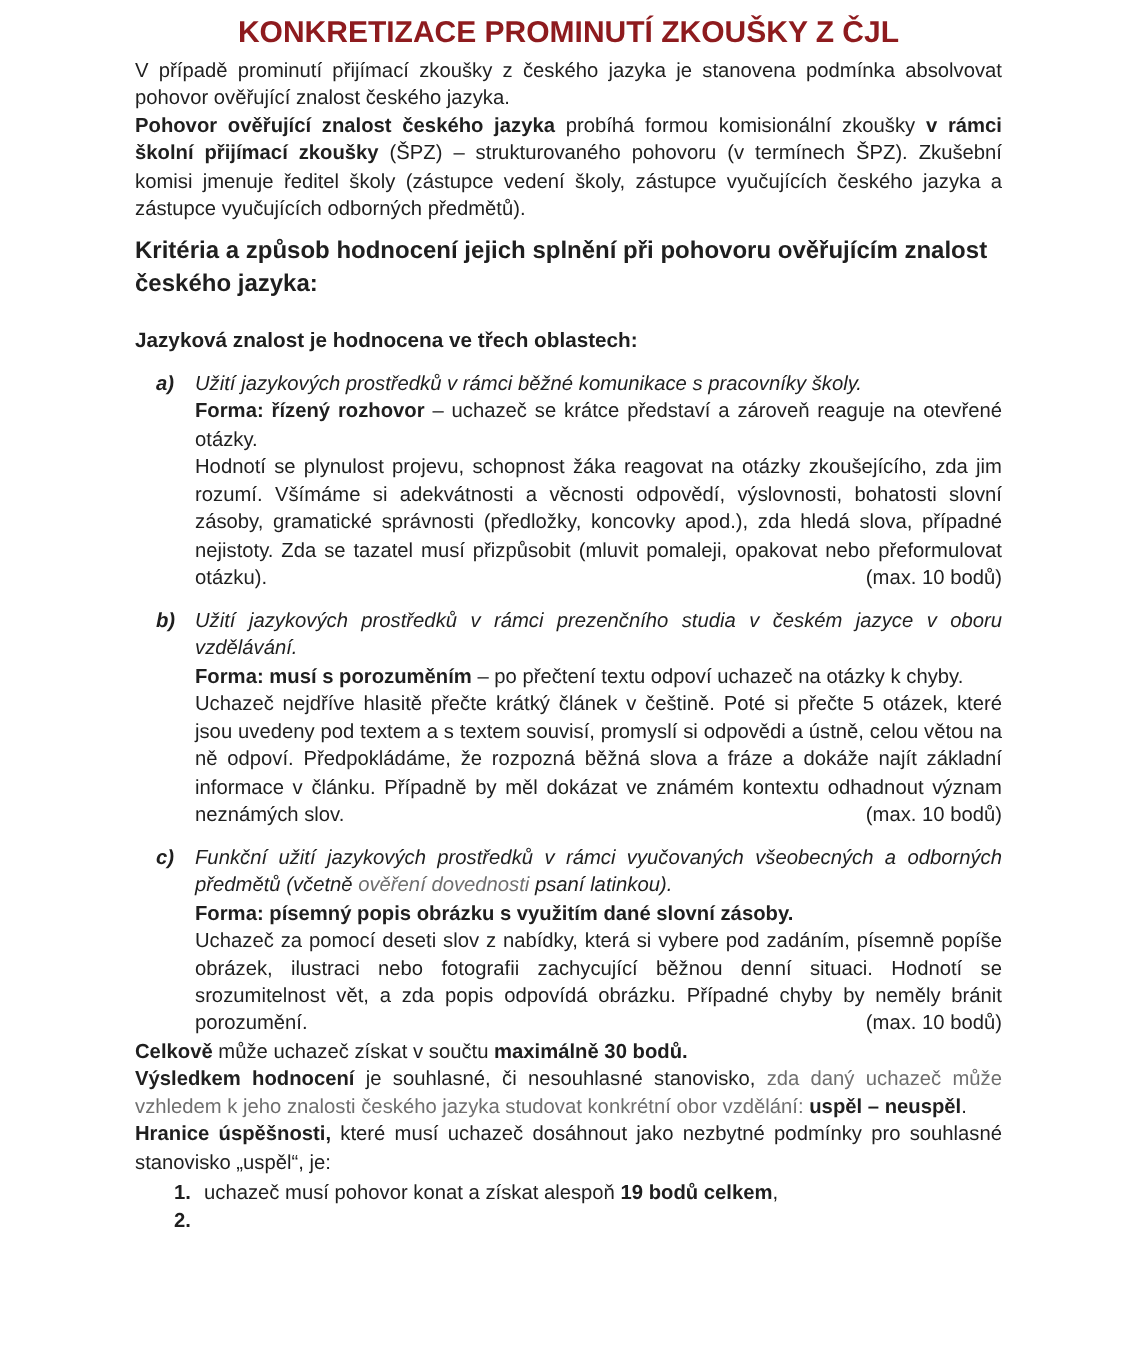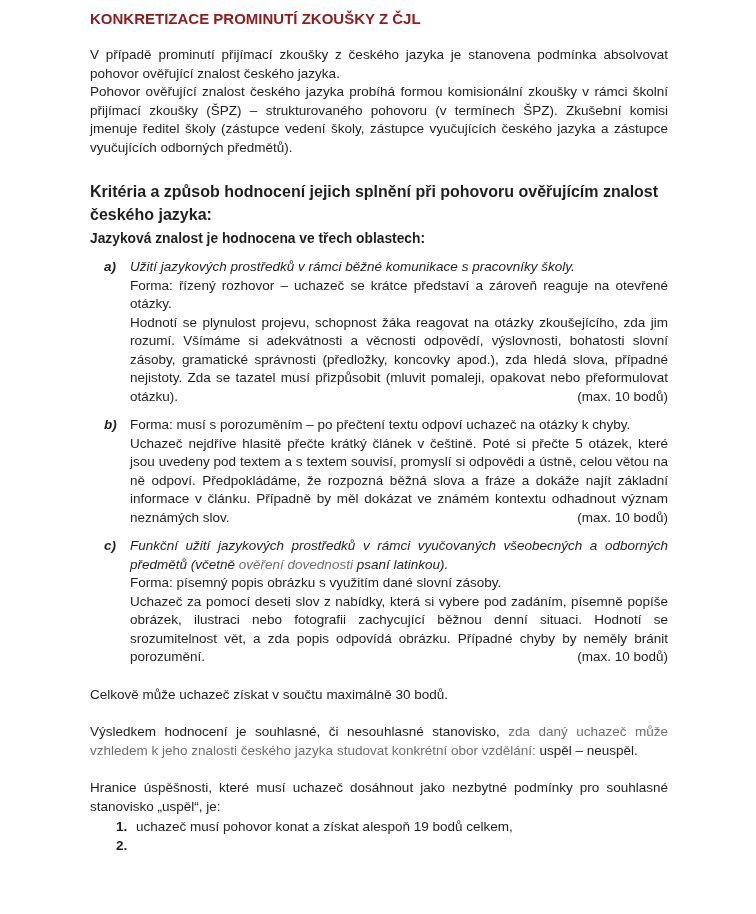--- a/index.html
+++ b/index.html
@@ -23,33 +23,34 @@
     width: 756px;
     height: 914px;
     padding: 8px 88px 0 90px;
     overflow: hidden;
     font-size: 13.5px;
     line-height: 1.37;
   }
   .doc-title {
     color: var(--accent);
     font-weight: 700;
-    font-size: 15px;
+    font-size: 20px;
     line-height: 1.48;
+    text-align: center;
   }
-  .intro { margin-top: 16px; }
+  .intro { margin-top: 0; }
   .para { text-align: justify; }
   .section-heading {
-    margin-top: 24px;
+    margin-top: 8px;
     font-size: 16px;
     font-weight: 700;
     line-height: 1.42;
   }
   .section-subheading {
-    margin-top: 3px;
+    margin-top: 16px;
     font-weight: 700;
     font-size: 13.8px;
   }
   .item {
     position: relative;
     margin-top: 10px;
     padding-left: 40px;
   }
   .item-marker {
     position: absolute;
@@ -57,33 +58,33 @@
     top: 0;
     font-weight: 700;
     font-style: italic;
   }
   .lead { text-align: justify; }
   .max-label {
     float: right;
     font-weight: 400;
     padding-left: 18px;
   }
-  .spaced { margin-top: 19px; }
+  .spaced { }
   .numlist { margin-top: 2px; }
   .numitem {
     position: relative;
     padding-left: 46px;
   }
   .num {
     position: absolute;
     left: 26px;
     top: 0;
     font-weight: 700;
   }
-  .b { font-weight: 400; }
+  .b { font-weight: 700; }
   .i { font-style: italic; }
   .g { color: var(--muted); }
 </style>
 </head>
 <body>
 
 <div class="page">
 
   <header>
     <div class="doc-title">KONKRETIZACE PROMINUTÍ ZKOUŠKY Z ČJL</div>
@@ -99,20 +100,21 @@
 
   <div class="item">
     <span class="item-marker">a)</span>
     <p class="lead"><span class="i">Užití jazykových prostředků v rámci běžné komunikace s pracovníky školy.</span></p>
     <p class="para"><span class="b">Forma: řízený rozhovor</span><span> – uchazeč se krátce představí a zároveň reaguje na otevřené otázky.</span></p>
     <p class="para"><span><span>Hodnotí se plynulost projevu, schopnost žáka reagovat na otázky zkoušejícího, zda jim rozumí. Všímáme si adekvátnosti a věcnosti odpovědí, výslovnosti, bohatosti slovní zásoby, gramatické správnosti (předložky, koncovky apod.), zda hledá slova, případné nejistoty. Zda se tazatel musí přizpůsobit (mluvit pomaleji, opakovat nebo přeformulovat otázku).</span></span><span class="max-label">(max. 10 bodů)</span></p>
   </div>
 
   <div class="item">
     <span class="item-marker">b)</span>
+    <p class="lead"><span class="i">Užití jazykových prostředků v rámci prezenčního studia v českém jazyce v oboru vzdělávání.</span></p>
     <p class="para"><span class="b">Forma: musí s porozuměním</span><span> – po přečtení textu odpoví uchazeč na otázky k chyby.</span></p>
     <p class="para"><span><span>Uchazeč nejdříve hlasitě přečte krátký článek v češtině. Poté si přečte 5 otázek, které jsou uvedeny pod textem a s textem souvisí, promyslí si odpovědi a ústně, celou větou na ně odpoví. Předpokládáme, že rozpozná běžná slova a fráze a dokáže najít základní informace v článku. Případně by měl dokázat ve známém kontextu odhadnout význam neznámých slov.</span></span><span class="max-label">(max. 10 bodů)</span></p>
   </div>
 
   <div class="item">
     <span class="item-marker">c)</span>
     <p class="lead"><span class="i">Funkční užití jazykových prostředků v rámci vyučovaných všeobecných a odborných předmětů (včetně </span><span class="i g">ověření dovednosti</span><span class="i"> psaní latinkou).</span></p>
     <p class="para"><span class="b">Forma: písemný popis obrázku s využitím dané slovní zásoby.</span></p>
     <p class="para"><span><span>Uchazeč za pomocí deseti slov z nabídky, která si vybere pod zadáním, písemně popíše obrázek, ilustraci nebo fotografii zachycující běžnou denní situaci. Hodnotí se srozumitelnost vět, a zda popis odpovídá obrázku. Případné chyby by neměly bránit porozumění.</span></span><span class="max-label">(max. 10 bodů)</span></p>
   </div>

